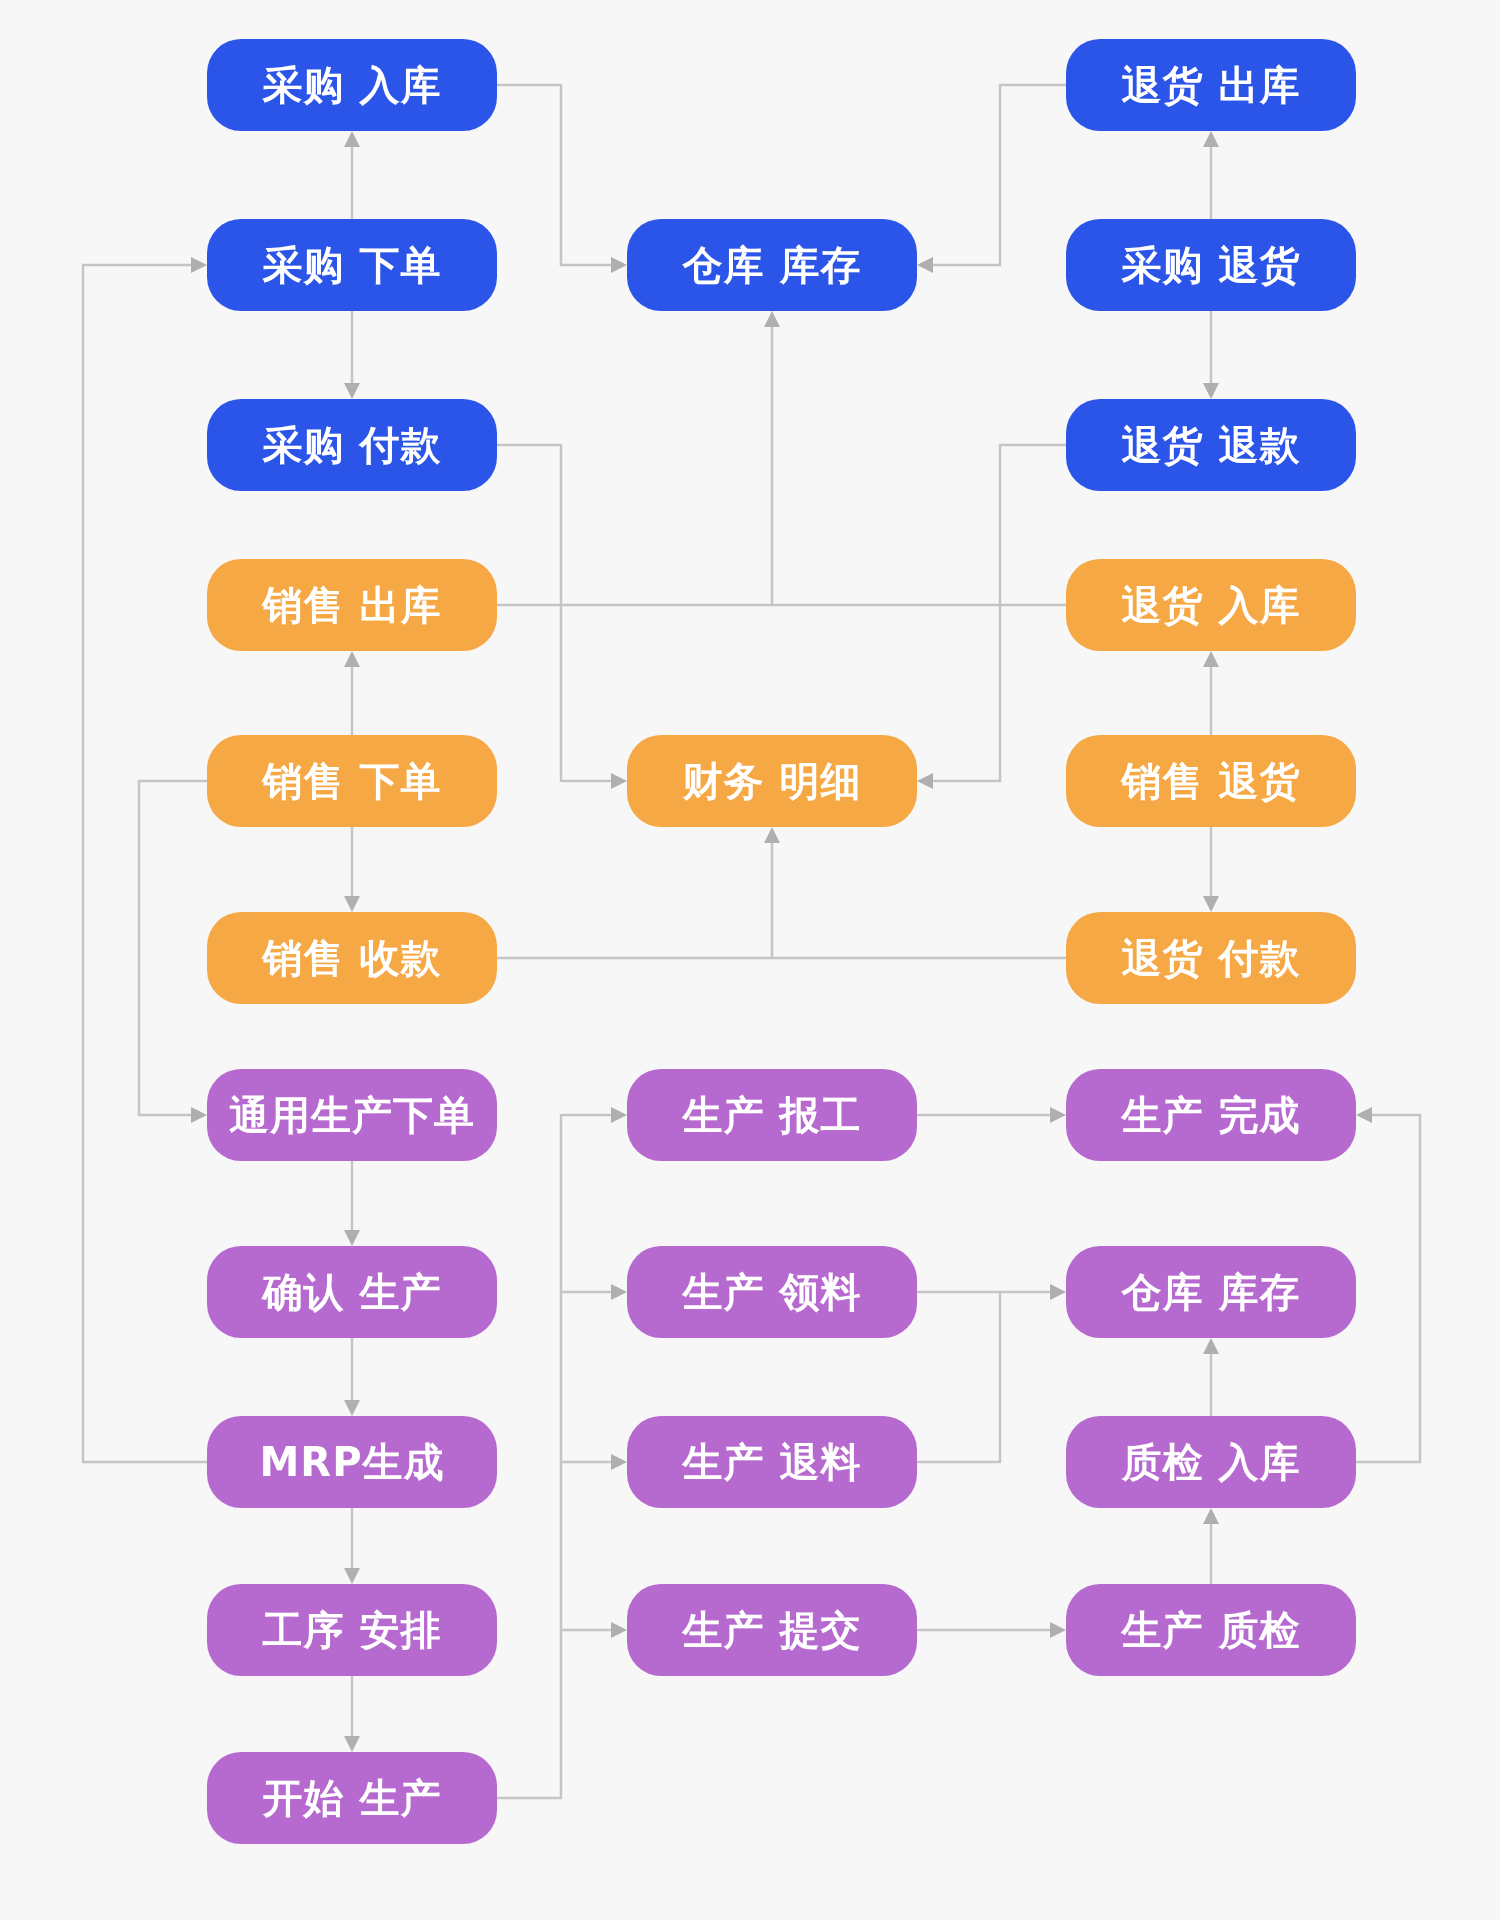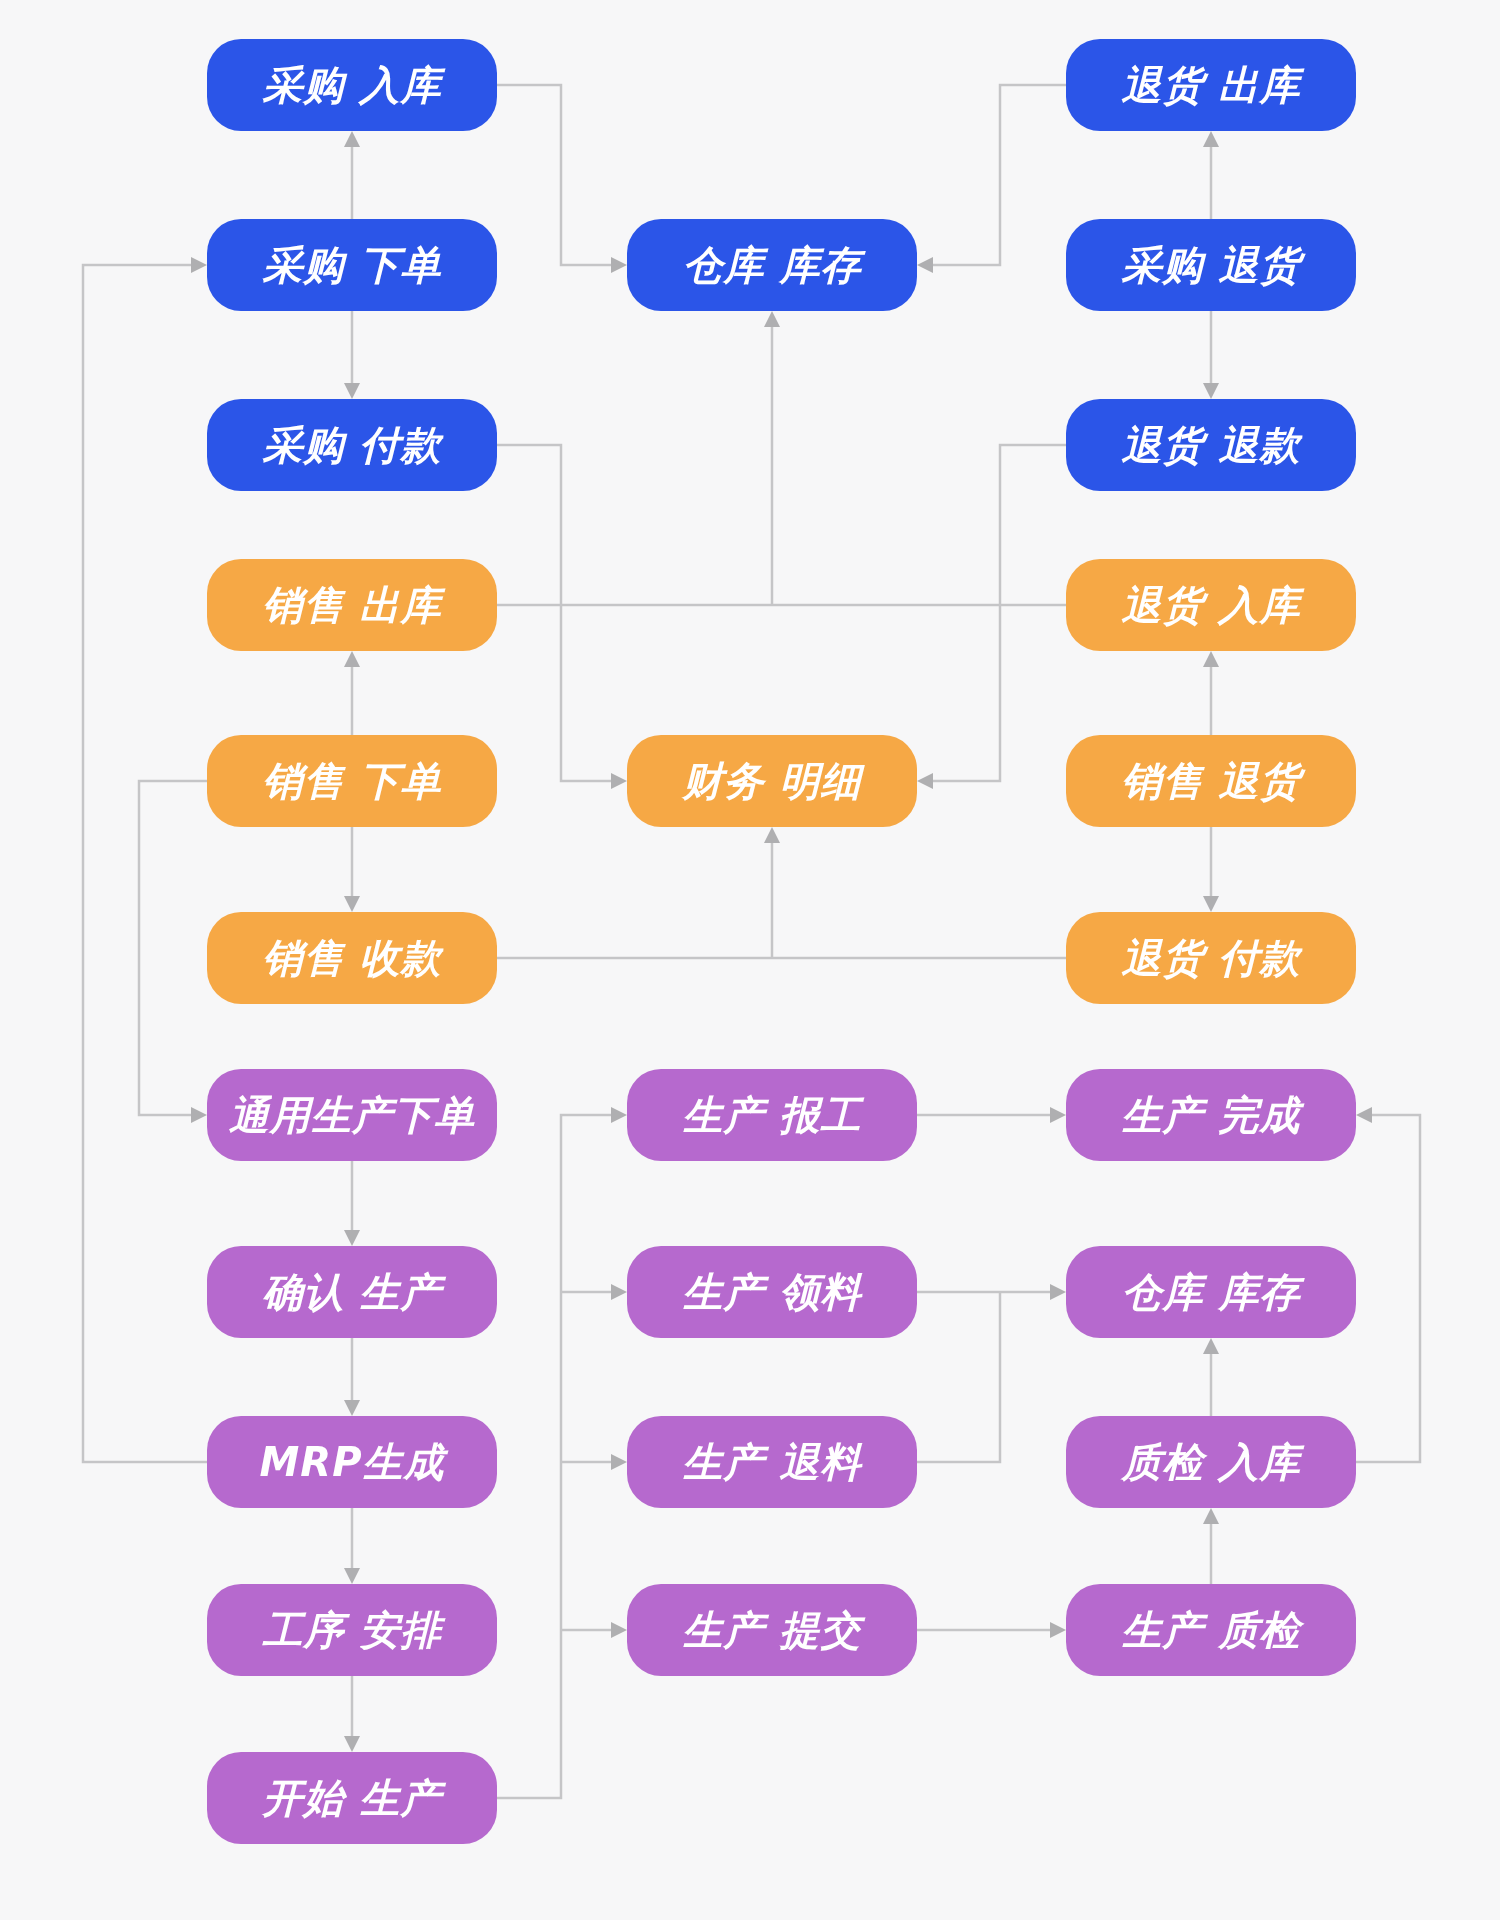--- a/index.html
+++ b/index.html
@@ -9,21 +9,20 @@
   body {
     width: 1500px;
     height: 1920px;
     font-family: "DejaVu Sans", "Liberation Sans", sans-serif;
     overflow: hidden;
   }
   #diagram-wrap {
     position: relative;
     width: 1316px;
     height: 1920px;
-    font-style: italic;
   }
   #flow-svg {
     display: block;
     width: 1500px;
     height: 1920px;
   }
   text.node-label {
     font-family: "DejaVu Sans", "Liberation Sans", sans-serif;
     font-weight: bold;
     letter-spacing: 1px;

